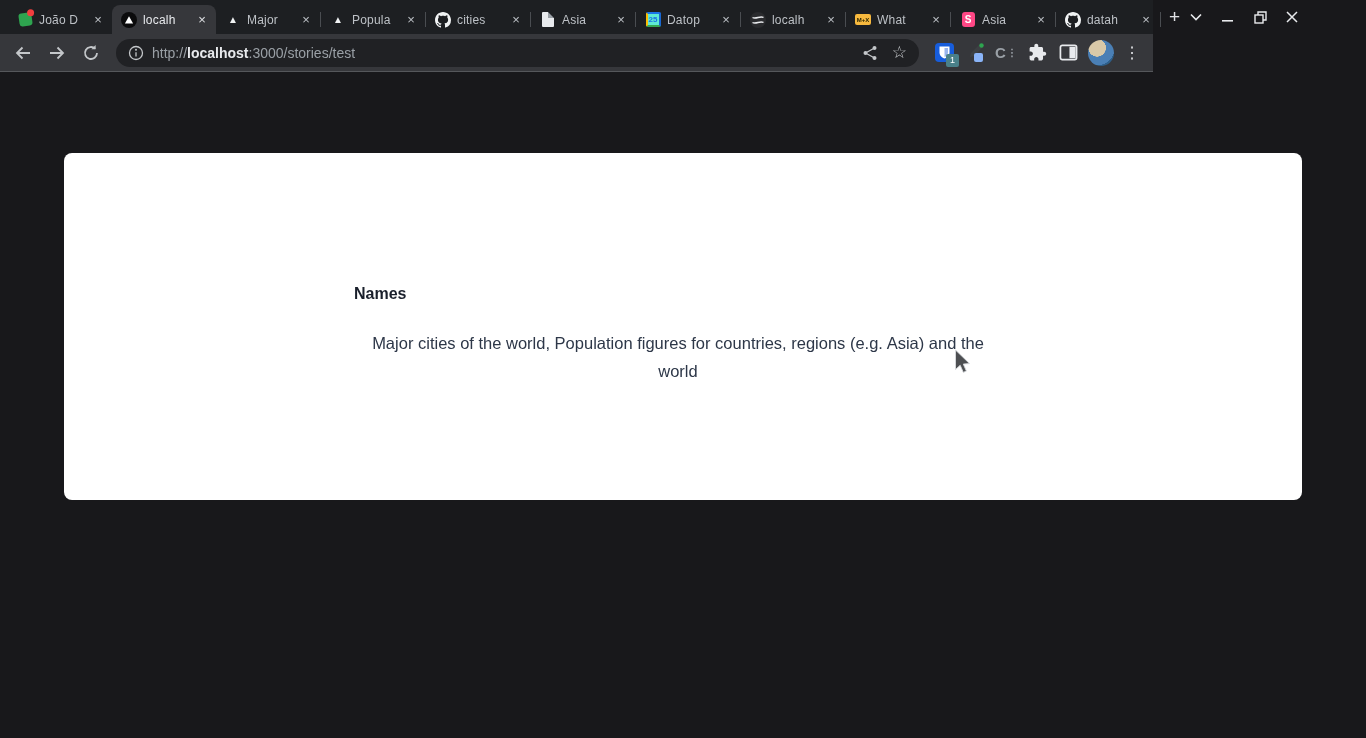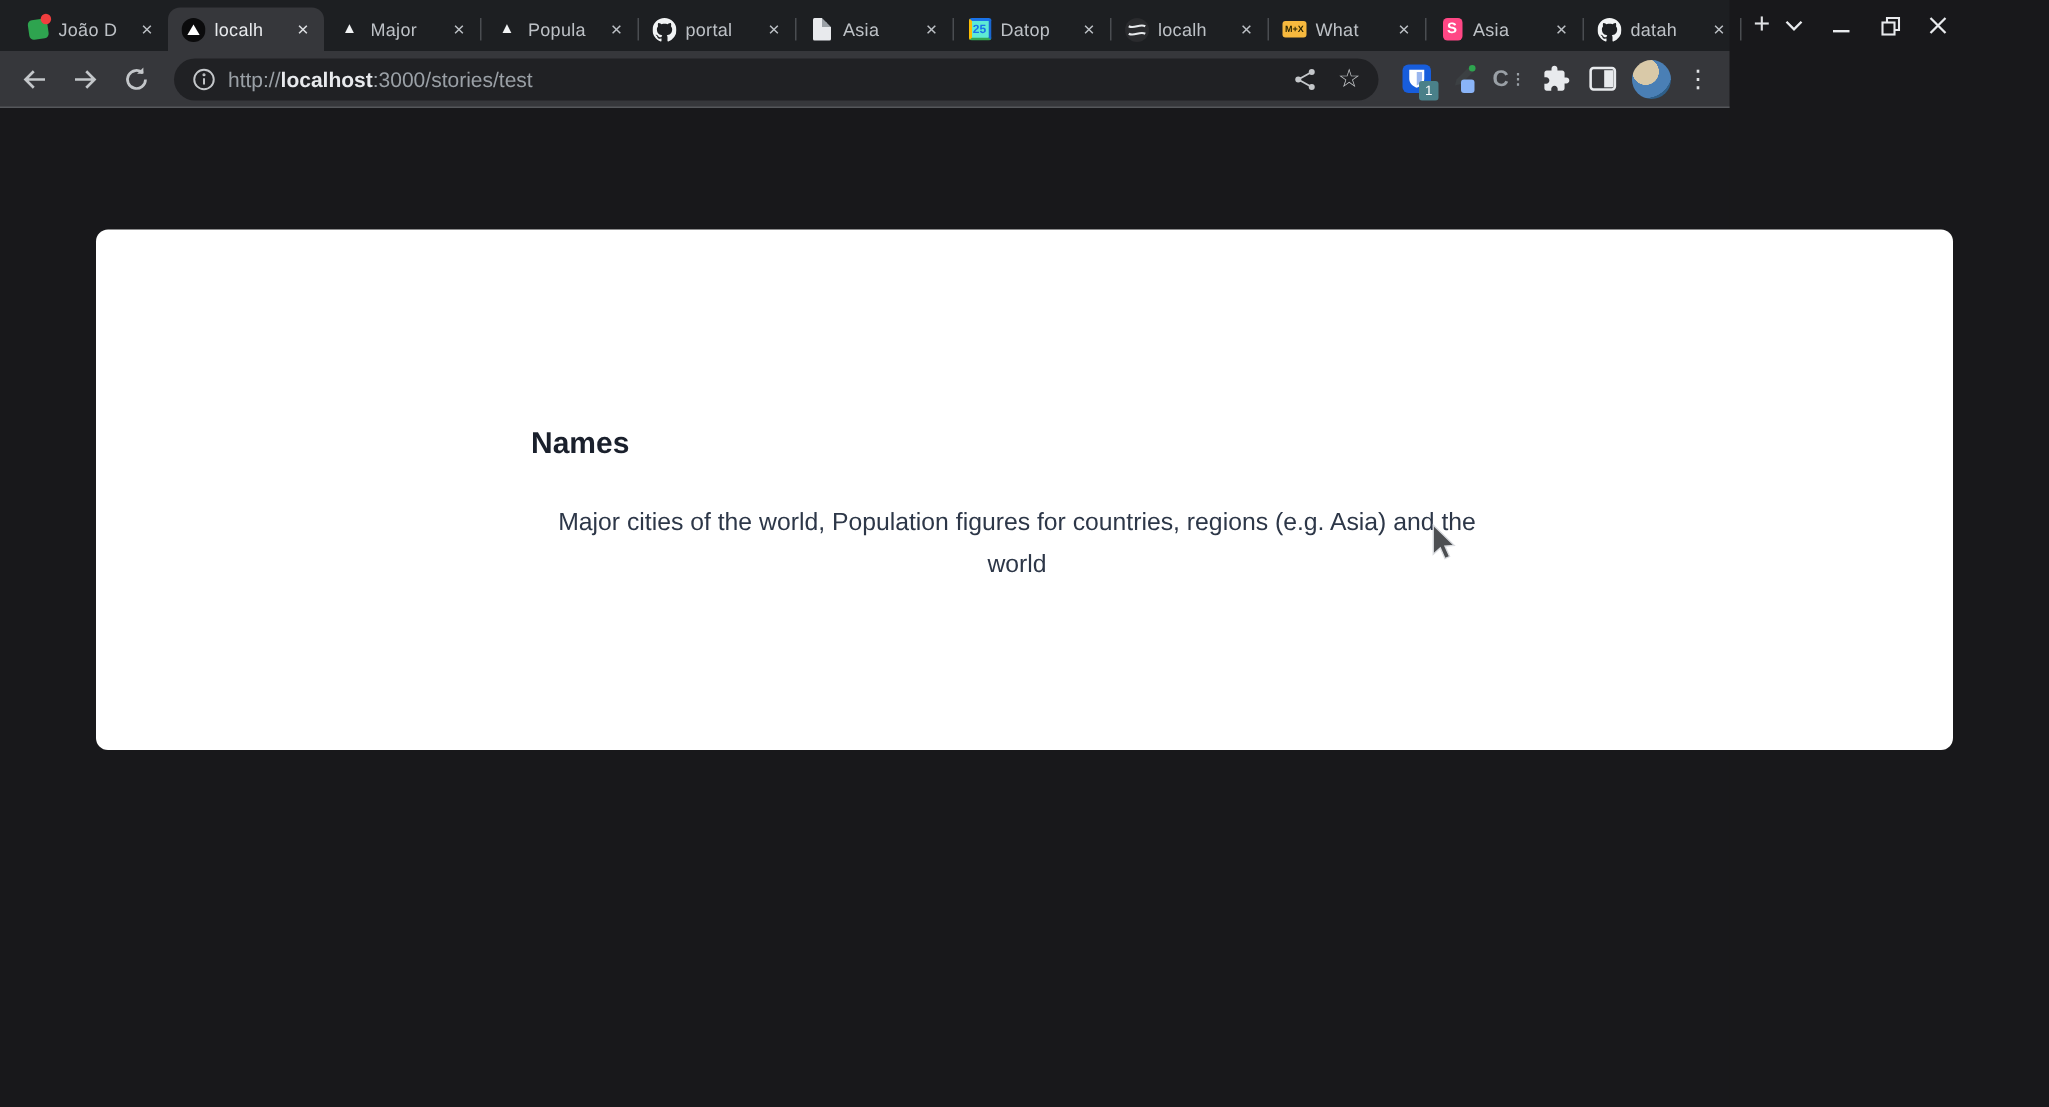--- a/index.html
+++ b/index.html
@@ -74,21 +74,21 @@
             background:radial-gradient(circle at 35% 30%, #d9c9a8 0 35%, #4a7fb5 36% 70%, #2e5f8a 71%); }
   .kebab { color:#dfe1e4; font-size:16px; width:18px; text-align:center; }
 
   
   .content { flex:1; background:#18181b; position:relative; }
   .card { position:absolute; left:64px; top:81px; width:1238px; height:347px;
           background:#ffffff; border-radius:8px; }
   .card-inner { width:648px; margin:0 auto; padding-top:86px;
                 transform:translateX(-5px); }
   .page-title { font-size:36px; font-weight:bold; color:#1a202c; letter-spacing:-.3px; }
-  .section-heading { font-size:20px; font-weight:bold; color:#1a202c; margin-top:46px; }
+  .section-heading { font-size:16px; font-weight:bold; color:#1a202c; margin-top:46px; }
   .description { font-size:16.5px; line-height:28px; color:#2d3748; margin-top:26px;text-align:center; }
   .cursor { position:absolute; left:954px; top:277px; }
 
   svg { display:block; }
 </style>
 </head>
 <body>
 
 <div class="window">
 
@@ -130,21 +130,21 @@
     </div>
 
     <div class="tab-sep"></div>
 
     <div class="tab">
       <span class="favicon">
         <svg width="16" height="16" viewBox="0 0 16 16" fill="#f1f3f4">
             <path d="M8 0C3.58 0 0 3.58 0 8c0 3.54 2.29 6.53 5.47 7.59.4.07.55-.17.55-.38 0-.19-.01-.82-.01-1.49-2.01.37-2.53-.49-2.69-.94-.09-.23-.48-.94-.82-1.13-.28-.15-.68-.52-.01-.53.63-.01 1.08.58 1.23.82.72 1.21 1.87.87 2.33.66.07-.52.28-.87.51-1.07-1.78-.2-3.64-.89-3.64-3.95 0-.87.31-1.59.82-2.15-.08-.2-.36-1.02.08-2.12 0 0 .67-.21 2.2.82.64-.18 1.32-.27 2-.27s1.36.09 2 .27c1.53-1.04 2.2-.82 2.2-.82.44 1.1.16 1.92.08 2.12.51.56.82 1.27.82 2.15 0 3.07-1.87 3.75-3.65 3.95.29.25.54.73.54 1.48 0 1.07-.01 1.93-.01 2.2 0 .21.15.46.55.38A8.01 8.01 0 0 0 16 8c0-4.42-3.58-8-8-8z"></path>
           </svg>
       </span>
-      <span class="tab-title">portal</span>
+      <span class="tab-title">cities</span>
       <span class="tab-close">×</span>
     </div>
 
     <div class="tab-sep"></div>
 
     <div class="tab">
       <span class="favicon">
           <span class="fav-doc"></span>
         </span>
       <span class="tab-title">Asia</span>

